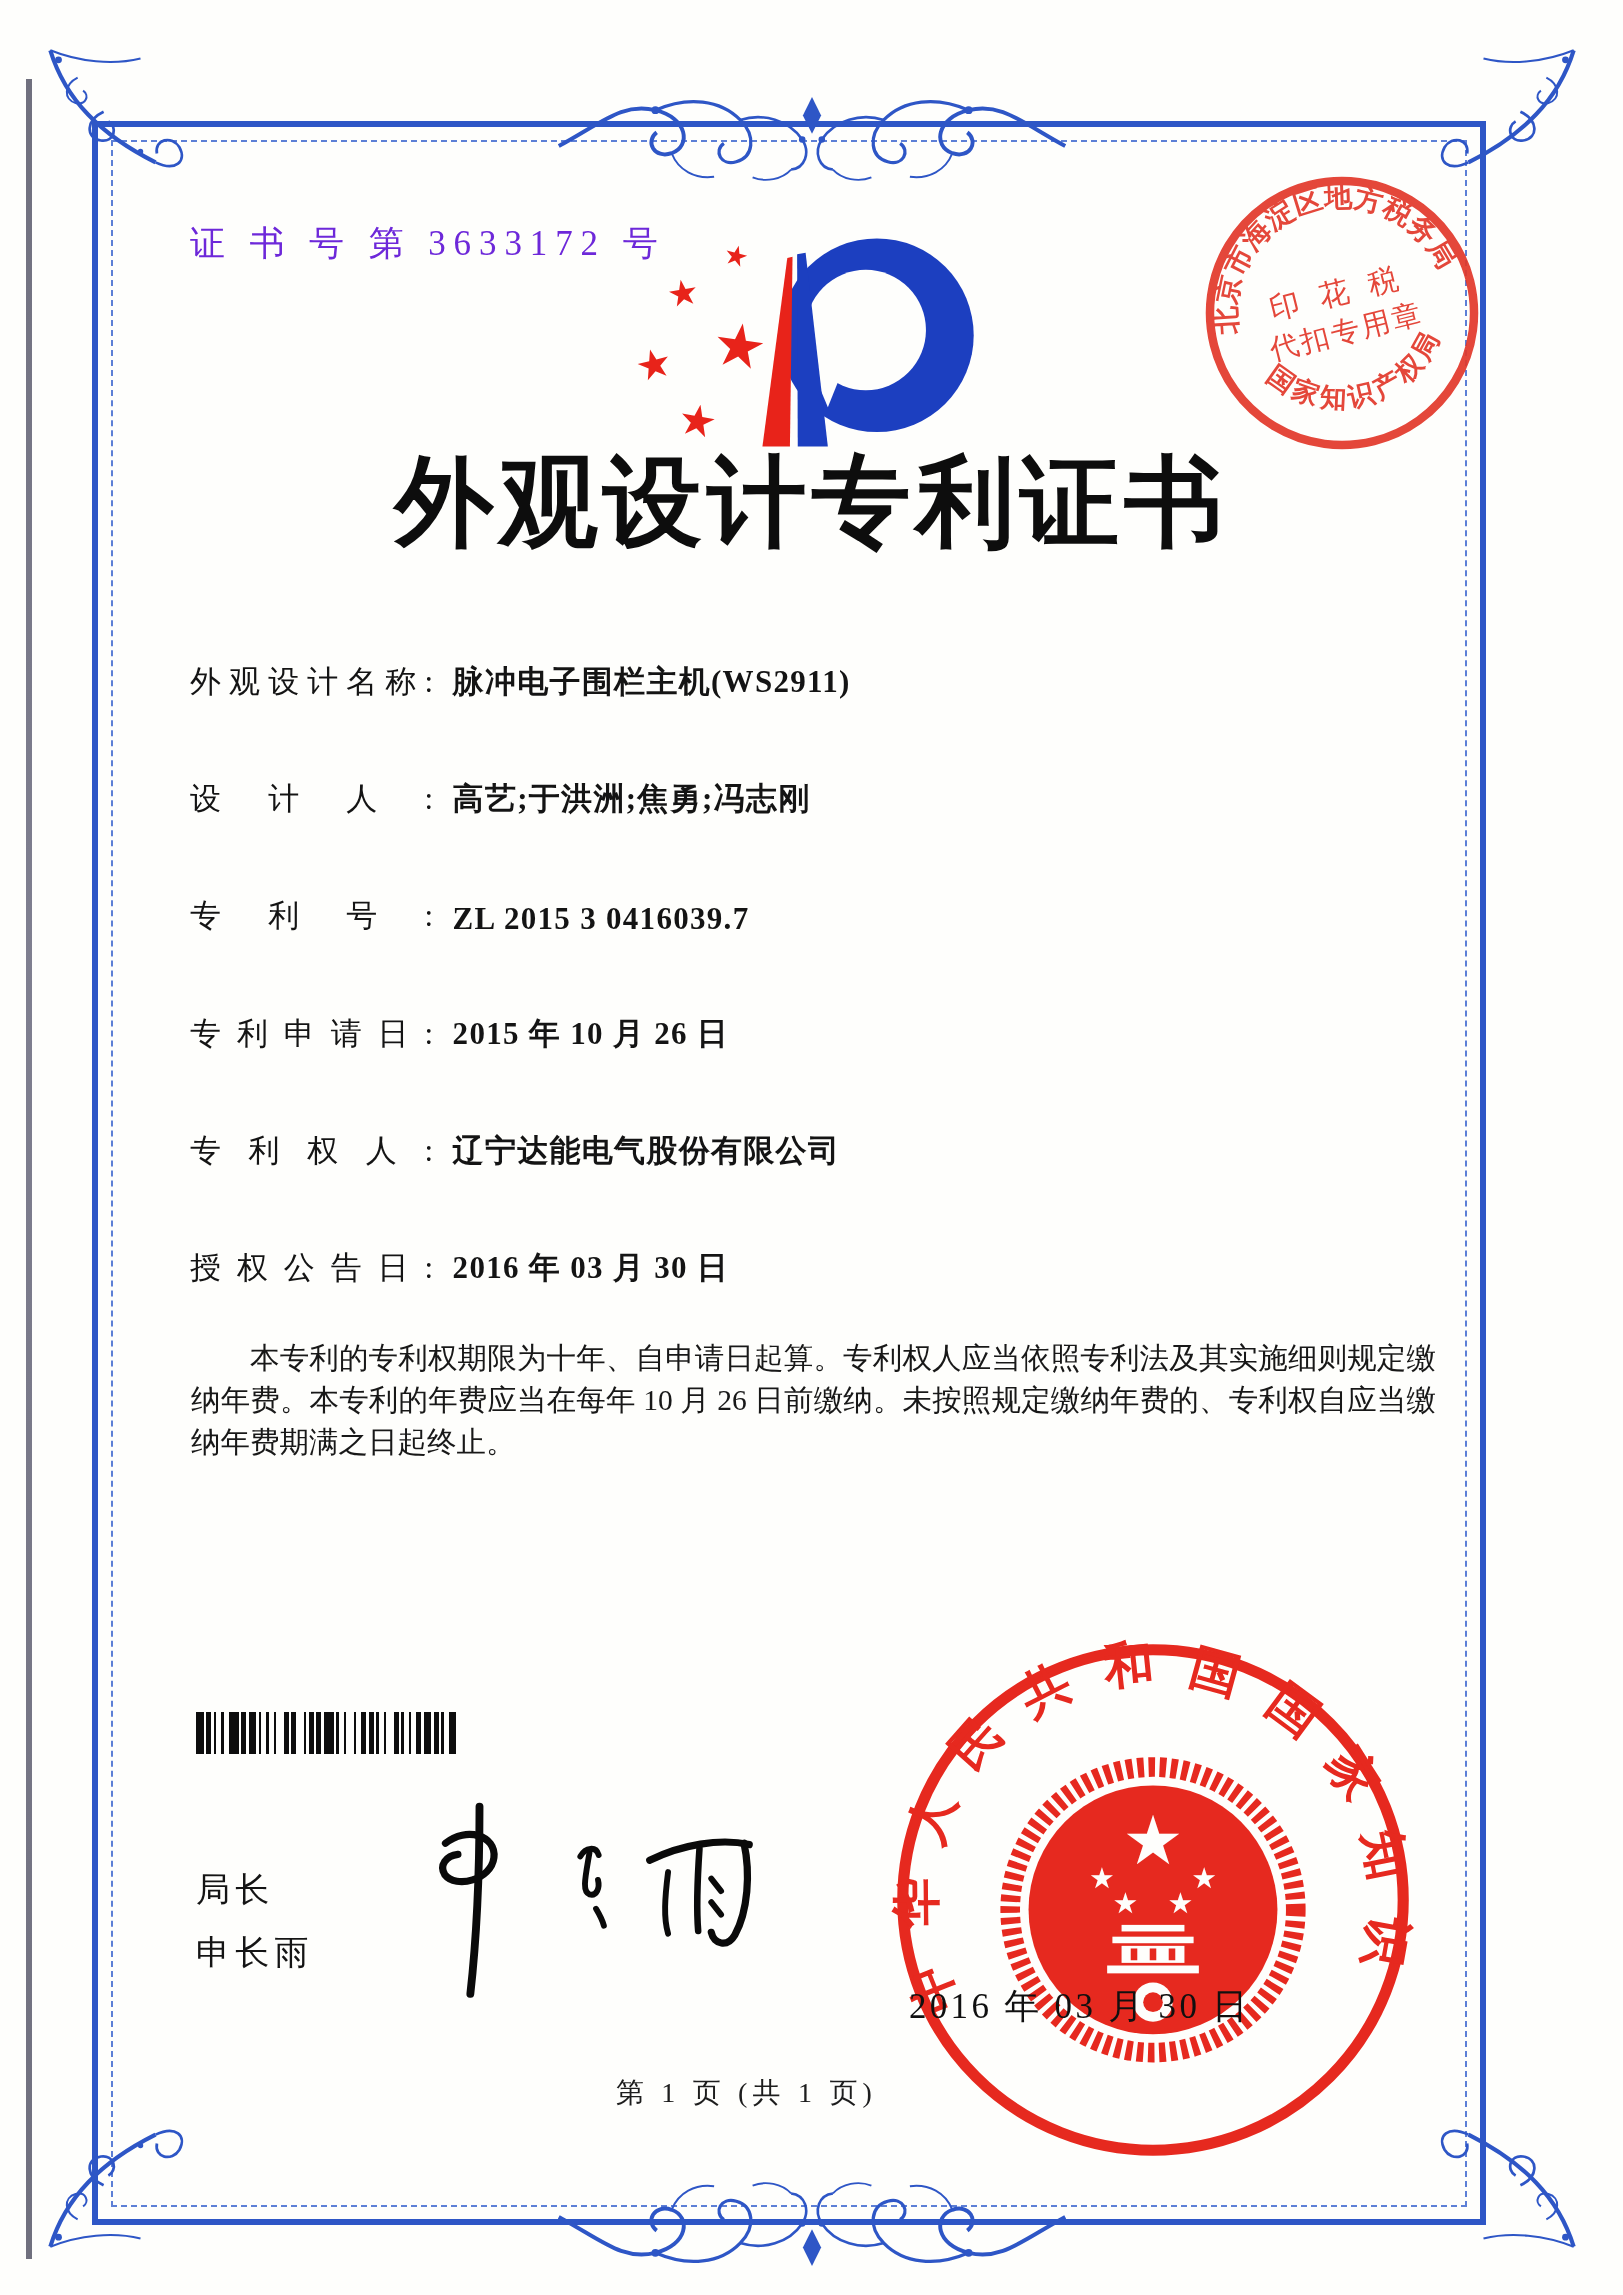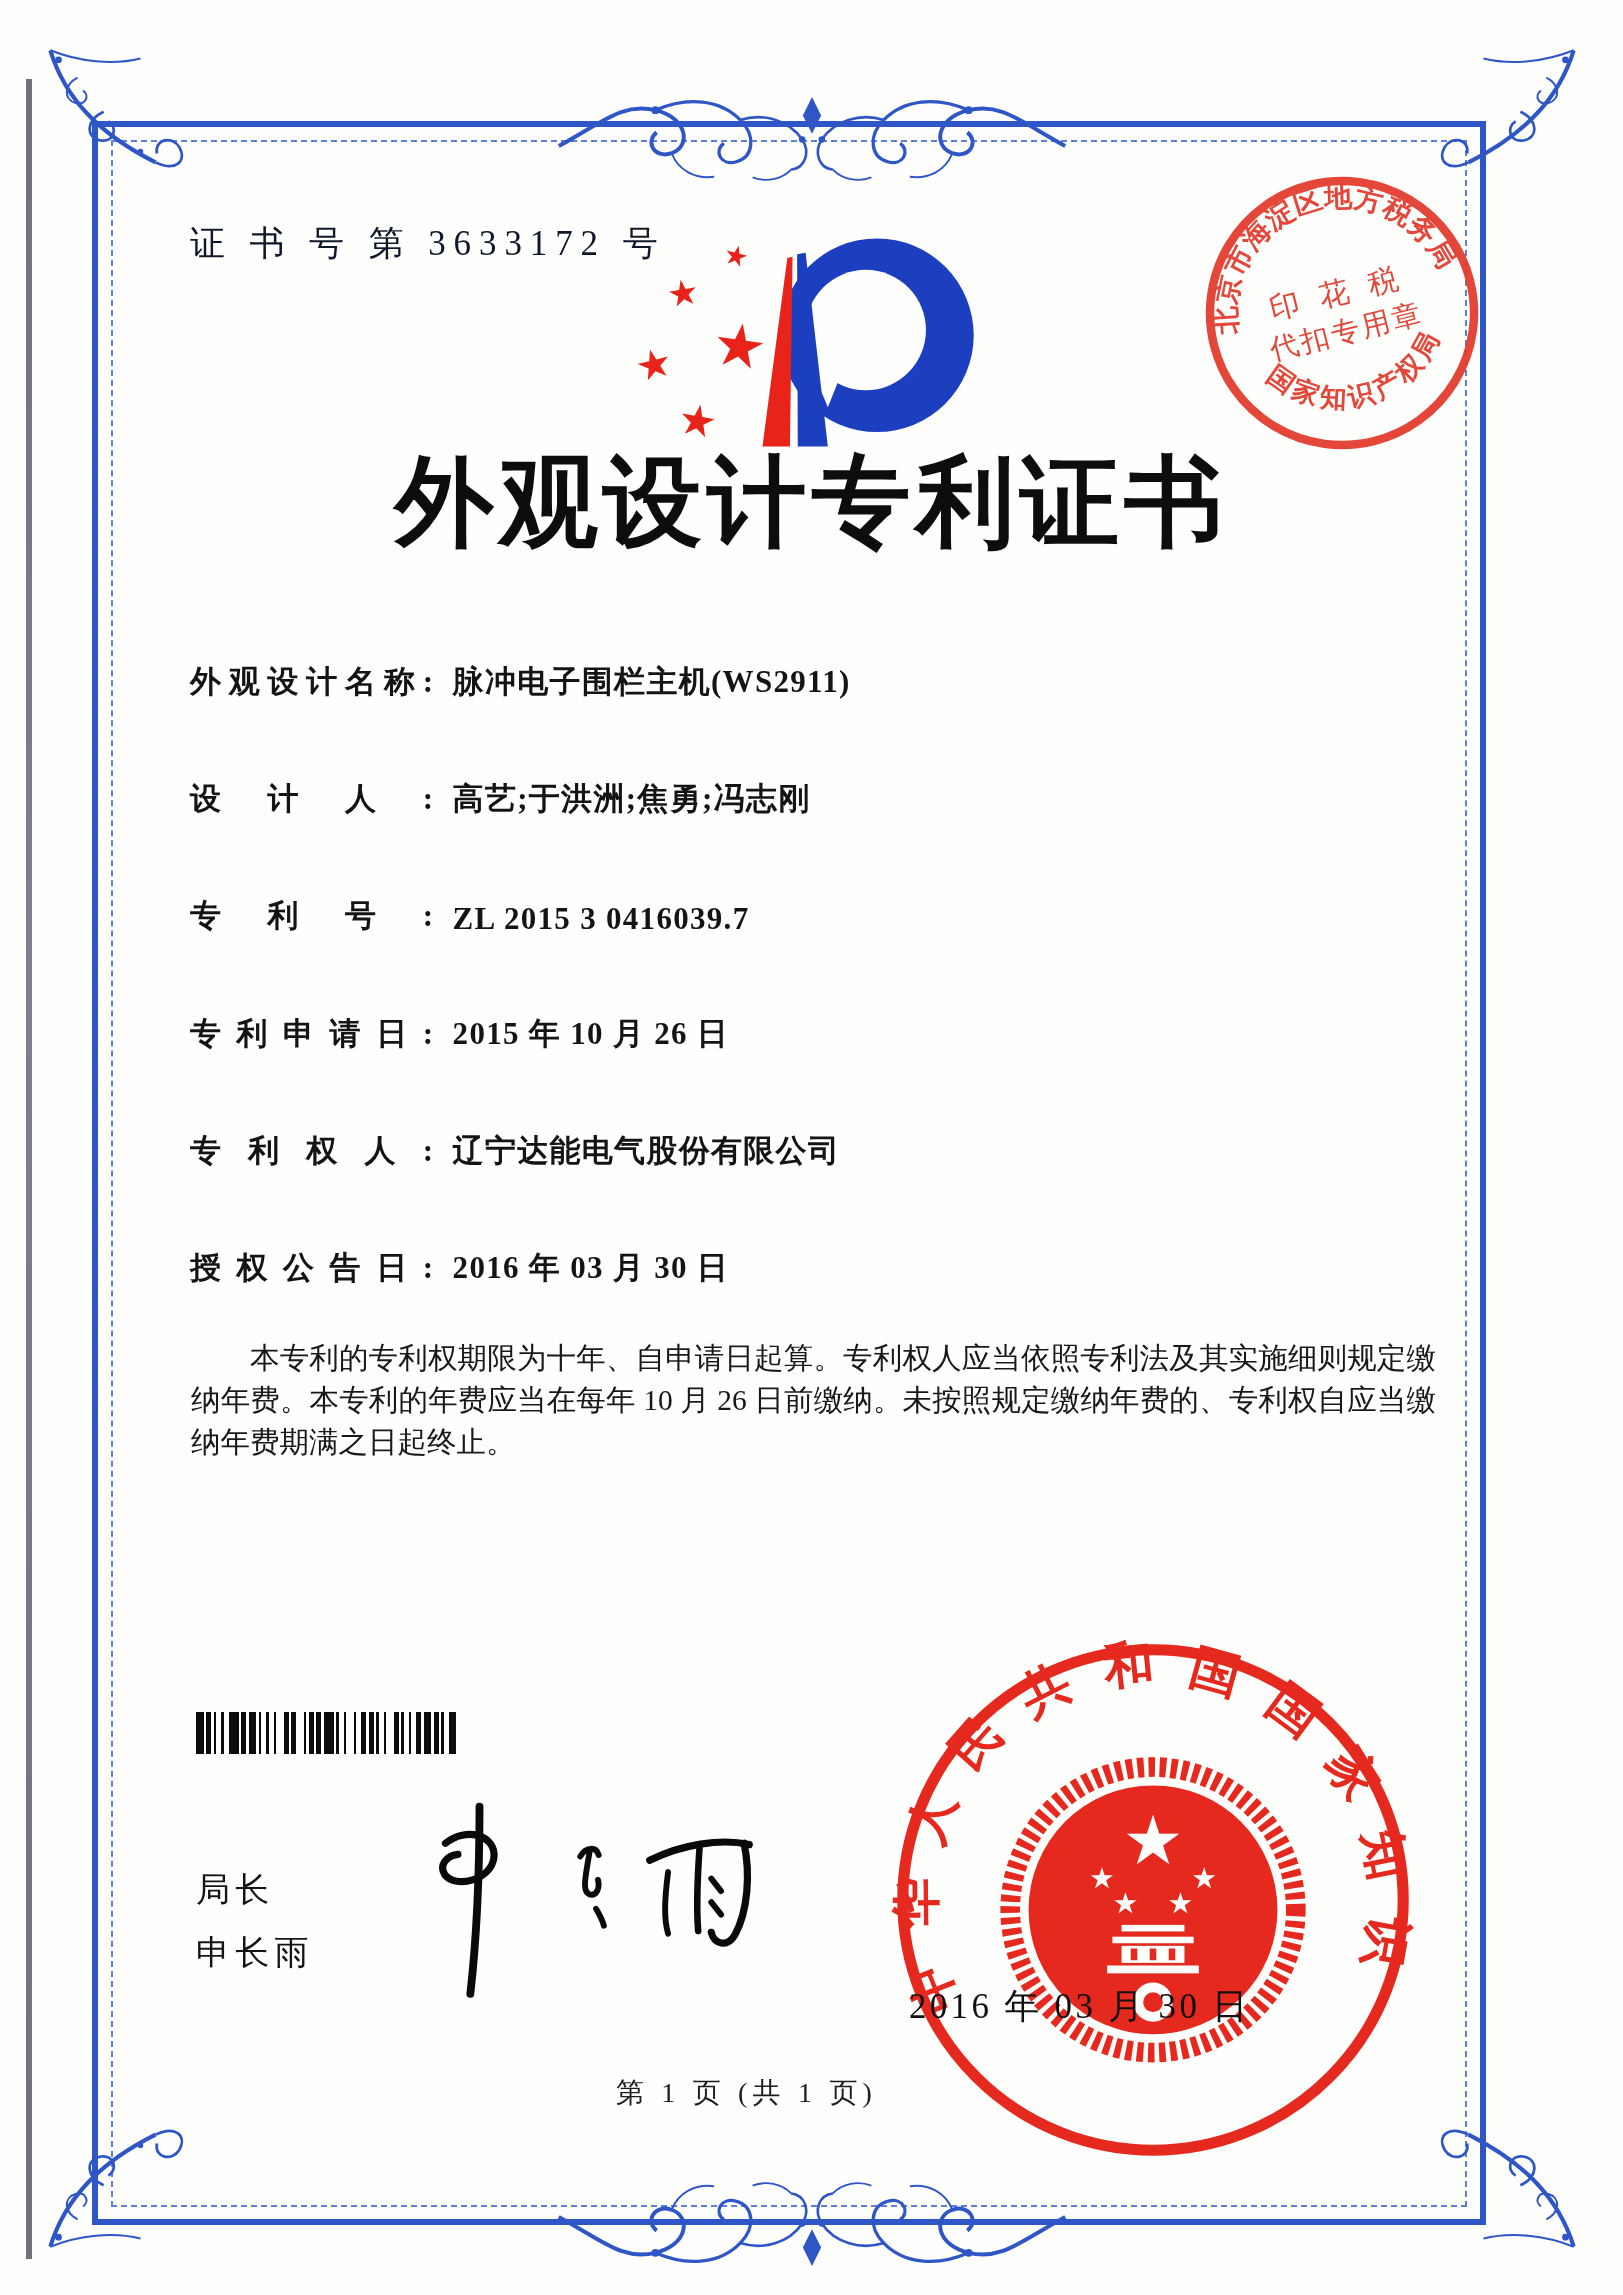--- a/index.html
+++ b/index.html
@@ -21,36 +21,36 @@
     background:linear-gradient(180deg,#23233a,#3a3a55 40%,#23233a);opacity:.65;}
 
   
   .frame-outer{position:absolute;left:92px;top:121px;right:137px;bottom:70px;
     border:6.5px solid var(--border-blue);}
   .frame-inner{position:absolute;left:111px;top:140px;right:156px;bottom:88px;
     border:2px dashed #5d7fd6;}
   .ornament{position:absolute;pointer-events:none;}
 
   
-  .cert-no{position:absolute;left:190px;top:220px;font-size:35px;letter-spacing:7.9px;color:#0f172a;}
+  .cert-no{position:absolute;left:190px;top:220px;font-size:35px;letter-spacing:7.9px;color:#6d28d9;}
   .doc-title{position:absolute;left:0;top:437px;width:1623px;text-align:center;
     font-size:99px;font-weight:700;letter-spacing:5.2px;color:#0d0d0d;}
 
   
   .logo{position:absolute;left:612px;top:211px;width:399px;height:242px;}
 
   
   .tax-stamp{position:absolute;left:1193px;top:164px;width:298px;height:298px;
     transform:rotate(-14deg);opacity:.92;}
   .tax-stamp text{font-family:"Liberation Serif","DejaVu Serif",serif;}
 
   
   .fields{position:absolute;left:190px;top:0;width:1257px;}
   .frow{position:absolute;left:0;font-size:31px;white-space:nowrap;}
-  .flabel{display:inline-block;width:243px;text-align:justify;text-align-last:justify;vertical-align:bottom;font-weight:bold;}
+  .flabel{display:inline-block;width:243px;text-align:justify;text-align-last:justify;vertical-align:bottom;}
   .fvalue{margin-left:19.6px;letter-spacing:1.3px;font-weight:bold;}
 
   
   .body-text{position:absolute;left:191px;top:1337px;width:1245px;
     font-size:29.5px;line-height:42px;text-align:justify;color:#181818;}
   .body-text p{margin:0 0 9.8px 0;text-indent:59px;}
 
   
   .barcode{position:absolute;left:196px;top:1712px;width:267px;height:42px;
     display:flex;align-items:stretch;overflow:hidden;}

